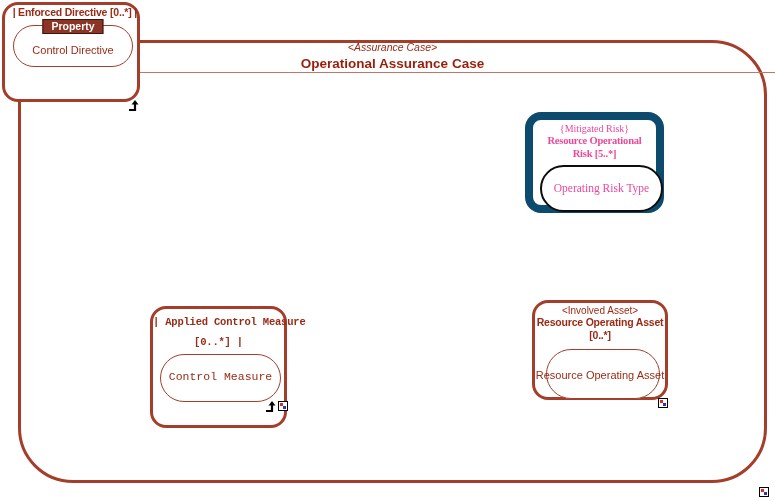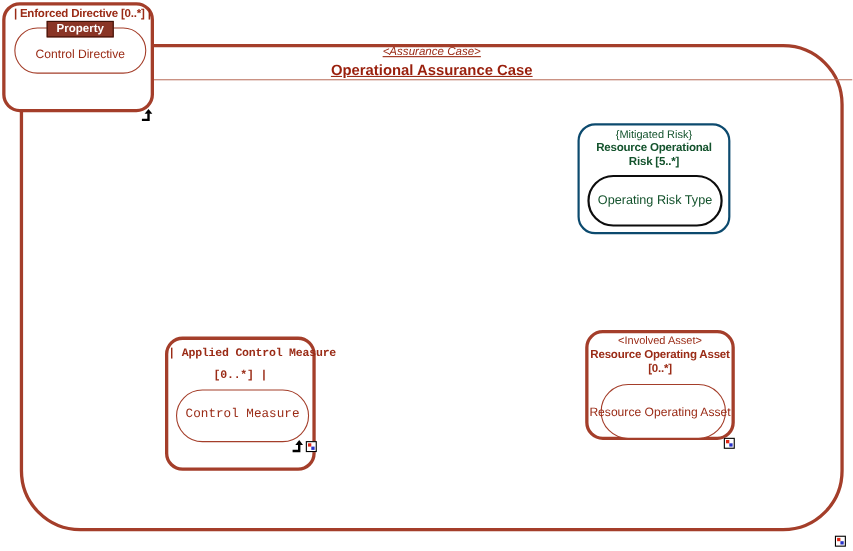--- a/index.html
+++ b/index.html
@@ -1,35 +1,35 @@
 <!DOCTYPE html>
 <html><head>
 <meta charset="utf-8">
 <style>
   html,body{margin:0;padding:0;}
   body{
     width:775px;height:501px;overflow:hidden;background:#ffffff;position:relative;
     font-family:"Liberation Sans","DejaVu Sans",sans-serif;
   }
-  .abs{position:absolute;box-sizing:border-box;text-decoration:underline;}
+  .abs{position:absolute;box-sizing:border-box;}
 
   
   .ac-box{
     left:18px;top:40px;width:749px;height:443px;background:#fff;
     border:3px solid #A43E2A;border-radius:55px;
   }
   .ac-sep{left:140px;top:72px;width:635px;height:1px;background:#BD7866;}
   .ac-title{left:18px;top:41px;width:749px;text-align:center;color:#9A2B16;}
   .ac-title .stereo{font-style:italic;font-size:10.5px;line-height:13px;}
   .ac-title .main{font-weight:bold;font-size:13.5px;line-height:17px;color:#991F0C;margin-top:1px;}
 
   
   .node{position:absolute;box-sizing:border-box;background:#fff;border-radius:16px;}
   .brick{border:3px solid #A43E2A;color:#9A2B16;}
-  .blackn{border:2px solid #0c4a6e;color:#14532d;}
+  .blackn{border:8px solid #0c4a6e;color:#ec4899;font-family:Liberation Serif, serif;}
   .hdr{font-weight:bold;font-size:10.5px;line-height:13px;text-align:center;
        letter-spacing:-0.2px;white-space:nowrap;}
   .stereo-sm{font-size:10px;line-height:11px;text-align:center;}
   .it{}
   .oval{position:absolute;box-sizing:border-box;background:#fff;border-radius:26px;text-align:center;}
   .brick-oval{border:1.5px solid #A43E2A;}
   .black-oval{border:2px solid #0d0d0d;}
   .part-label{font-size:11.5px;}
 
   

